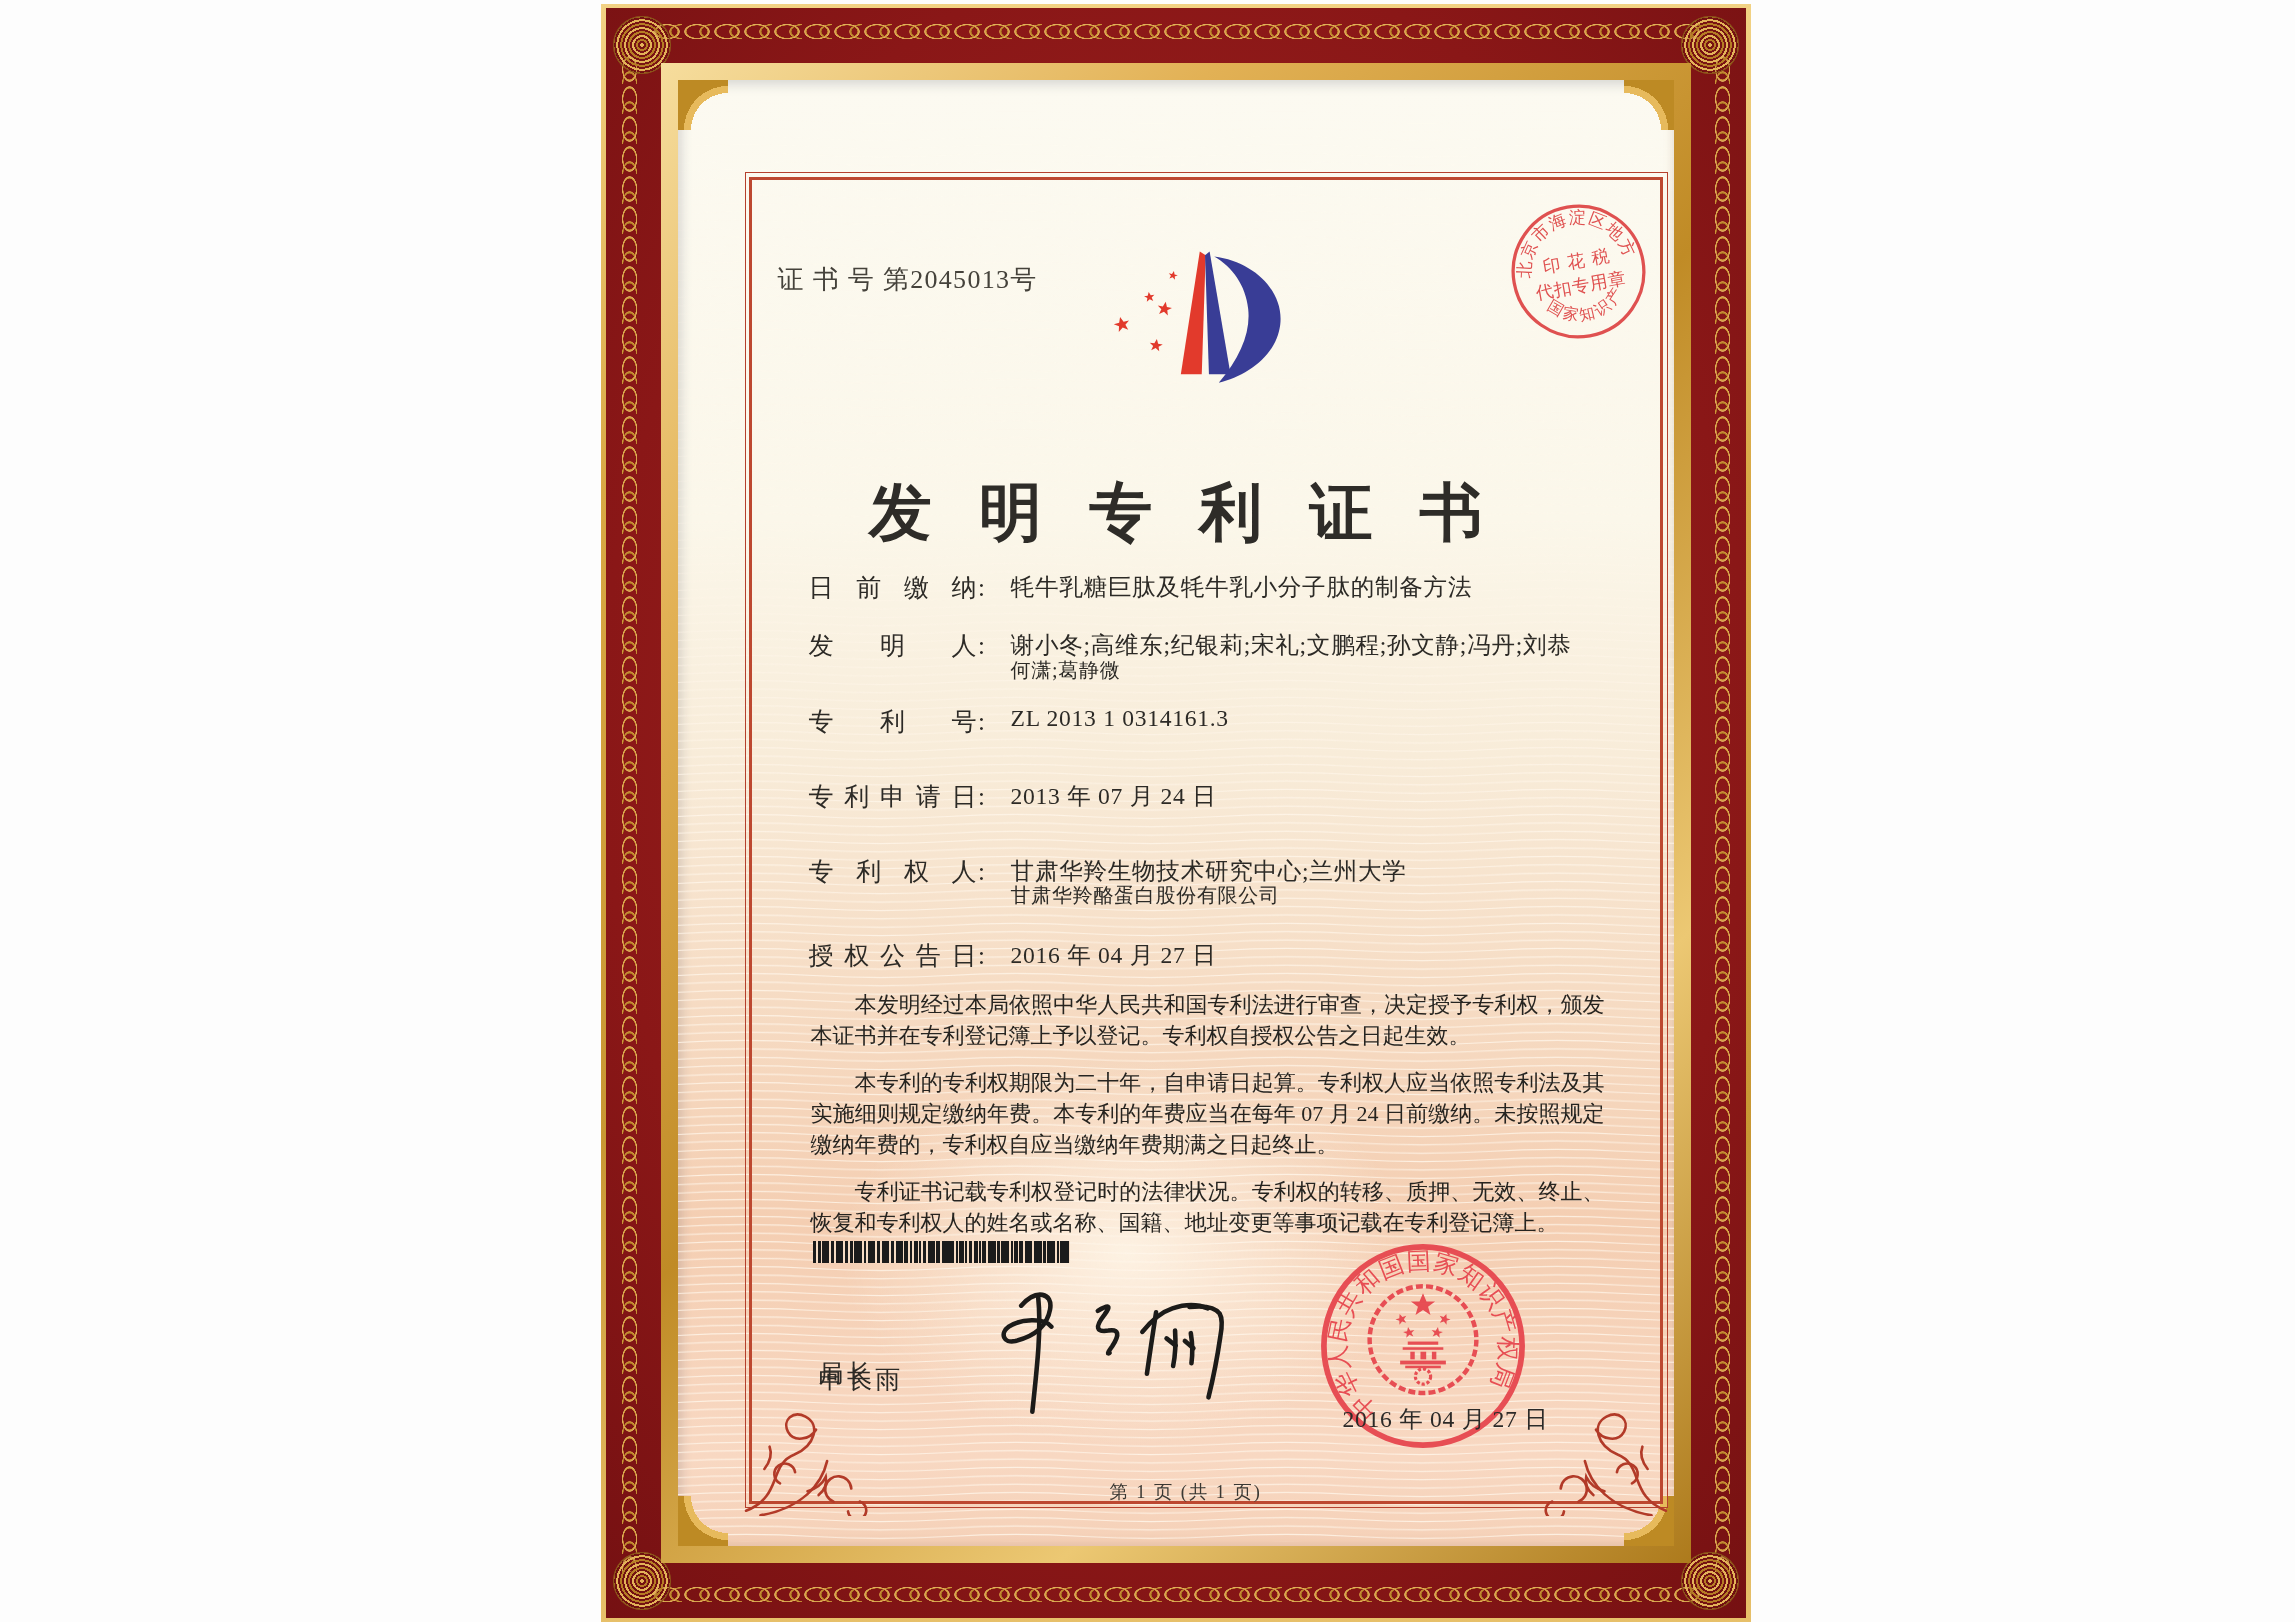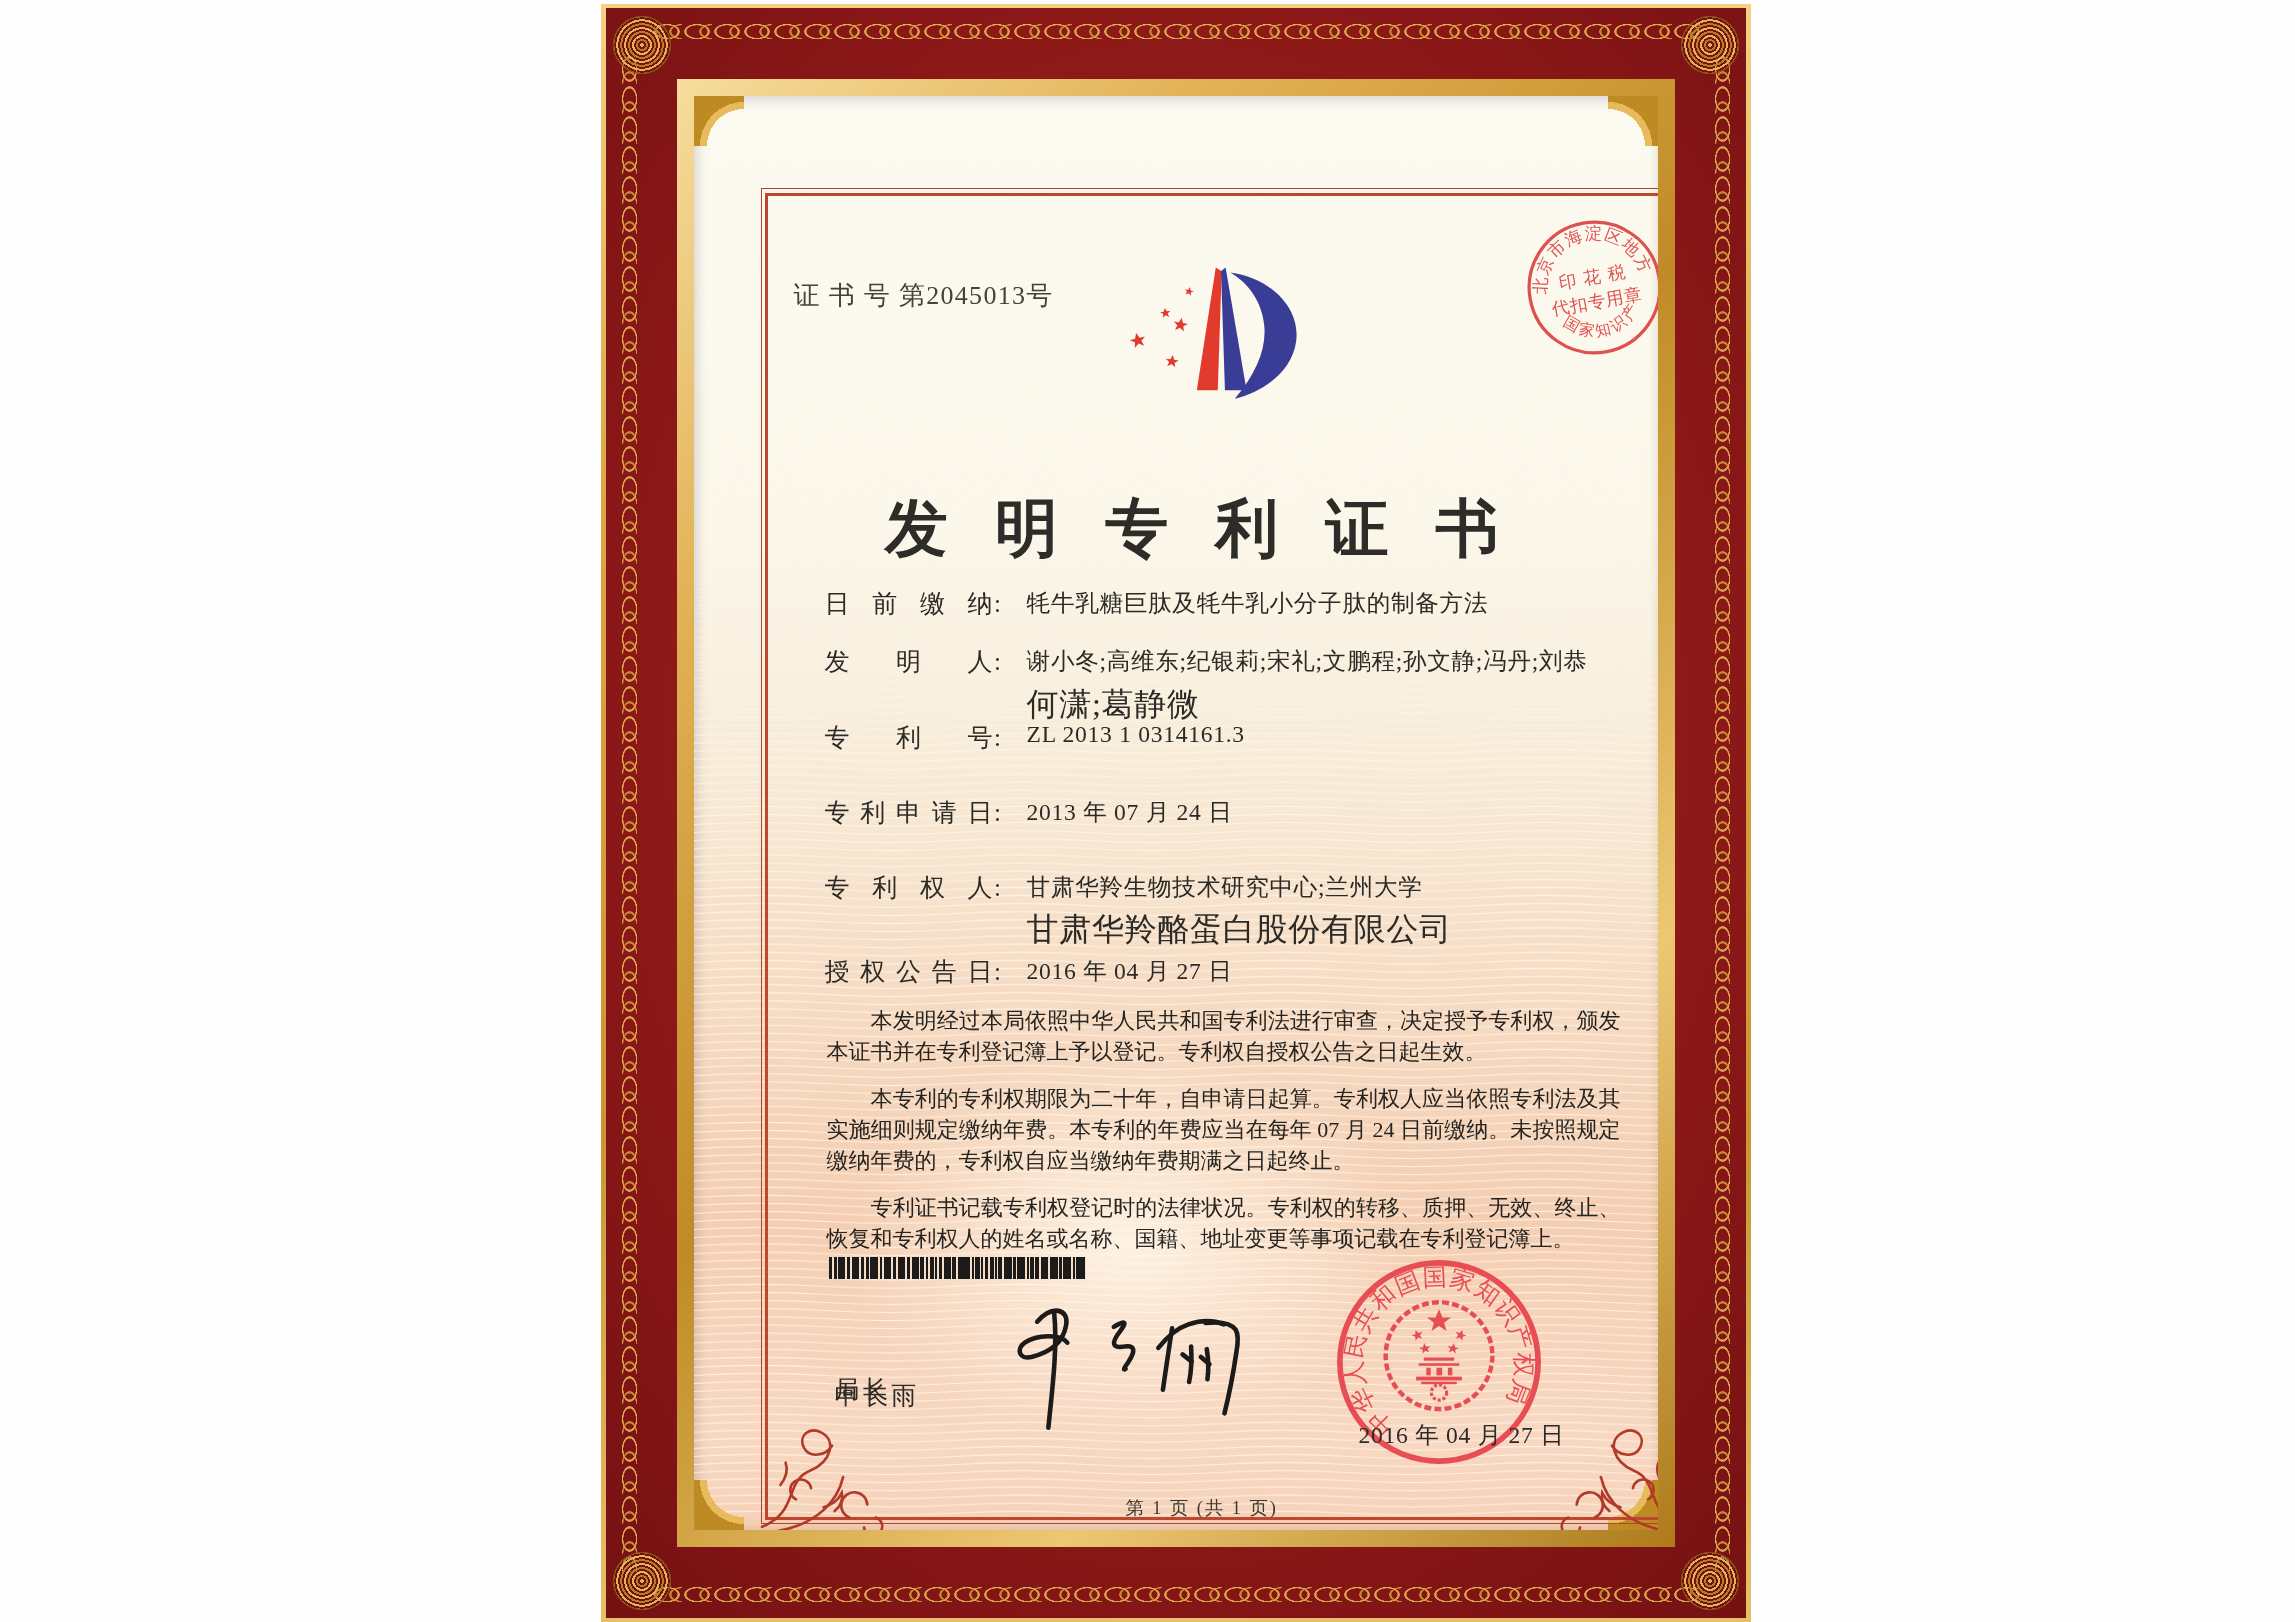--- a/index.html
+++ b/index.html
@@ -4,21 +4,21 @@
 <style>
   html,body{margin:0;padding:0;}
   body{width:2295px;height:1623px;background:#fdfdfd;position:relative;
        font-family:"Liberation Serif","DejaVu Serif",serif;}
   .abs{position:absolute;}
 
   
   .cert{position:absolute;left:601px;top:3.9px;width:1150px;height:1619px;
         background:linear-gradient(180deg,#f2d284,#d8a844 30%,#c89733 70%,#e7c06a);
         padding:4.6px;box-sizing:border-box;}
-  .band{position:relative;width:100%;height:100%;box-sizing:border-box;padding:71px;
+  .band{position:relative;width:100%;height:100%;box-sizing:border-box;padding:55px;
         background:radial-gradient(120% 115% at 50% 45%,#a32521 0%,#8a1717 42%,#6d0e10 72%,#4c0708 100%);}
   .rope{position:absolute;opacity:.95;}
   .rope-h{height:47px;left:46px;right:46px;
         background-image:
           radial-gradient(17.7px 10.5px at 15px 23.6px, rgba(0,0,0,0) 58%, #c98c2e 60%, #eac167 70%, rgba(0,0,0,0) 74%),
           radial-gradient(17.7px 10.5px at 30px 23.6px, rgba(0,0,0,0) 58%, #a9741f 60%, #d9a441 70%, rgba(0,0,0,0) 74%);
         background-size:30px 47px;}
   .rope-v{width:47px;top:46px;bottom:46px;
         background-image:
           radial-gradient(10.5px 17.7px at 23.6px 15px, rgba(0,0,0,0) 58%, #c98c2e 60%, #eac167 70%, rgba(0,0,0,0) 74%),
@@ -52,21 +52,21 @@
 
   .certnum{left:32px;top:89px;font-size:26px;letter-spacing:1.3px;color:#45423b;white-space:nowrap;}
   .title{top:250px;left:438px;transform:translateX(-50%);white-space:nowrap;
          font-size:63px;font-weight:bold;letter-spacing:15.7px;color:#2e2c28;margin-top:47px;}
 
   .row{left:0;width:100%;white-space:nowrap;font-size:23.6px;color:#2c2a26;}
   .flabel{display:inline-block;width:168px;margin-left:63px;font-size:25px;
           text-align:justify;text-align-last:justify;vertical-align:baseline;}
   .fcolon{display:inline-block;font-size:25px;margin-left:1.3px;}
   .fvalue{position:absolute;left:265px;top:0;font-size:23.6px;letter-spacing:0.7px;white-space:nowrap;}
-  .fvalue2{left:265px;font-size:32px;letter-spacing:0.7px;white-space:nowrap;color:#2c2a26;margin-top:10px;}
+  .fvalue2{left:265px;font-size:20px;letter-spacing:0.7px;white-space:nowrap;color:#2c2a26;}
   .r-name{top:398px;} .r-inv{top:456px;} .v2-inv{top:484px;}
   .r-pno{top:532px;} .r-fil{top:607px;} .r-pat{top:682px;} .v2-pat{top:709px;}
   .r-grant{top:766px;}
 
   .bodytxt{left:49px;top:800px;width:826px;color:#262420;font-size:22px;line-height:31px;
            text-align:justify;}
   .bodytxt p{margin:16px;text-indent:2em;}
 
   .barcode{left:67px;top:1068px;width:257px;height:21.6px;background-color:#f6dcc4;
     background-image:

